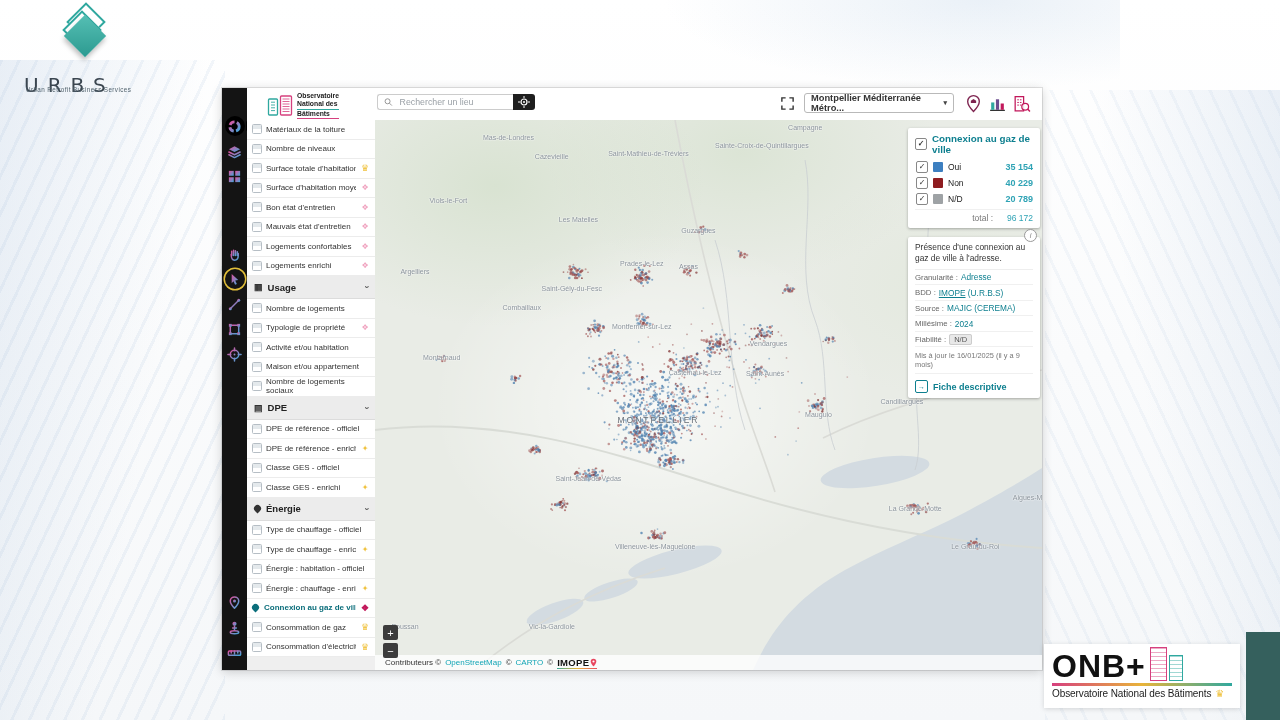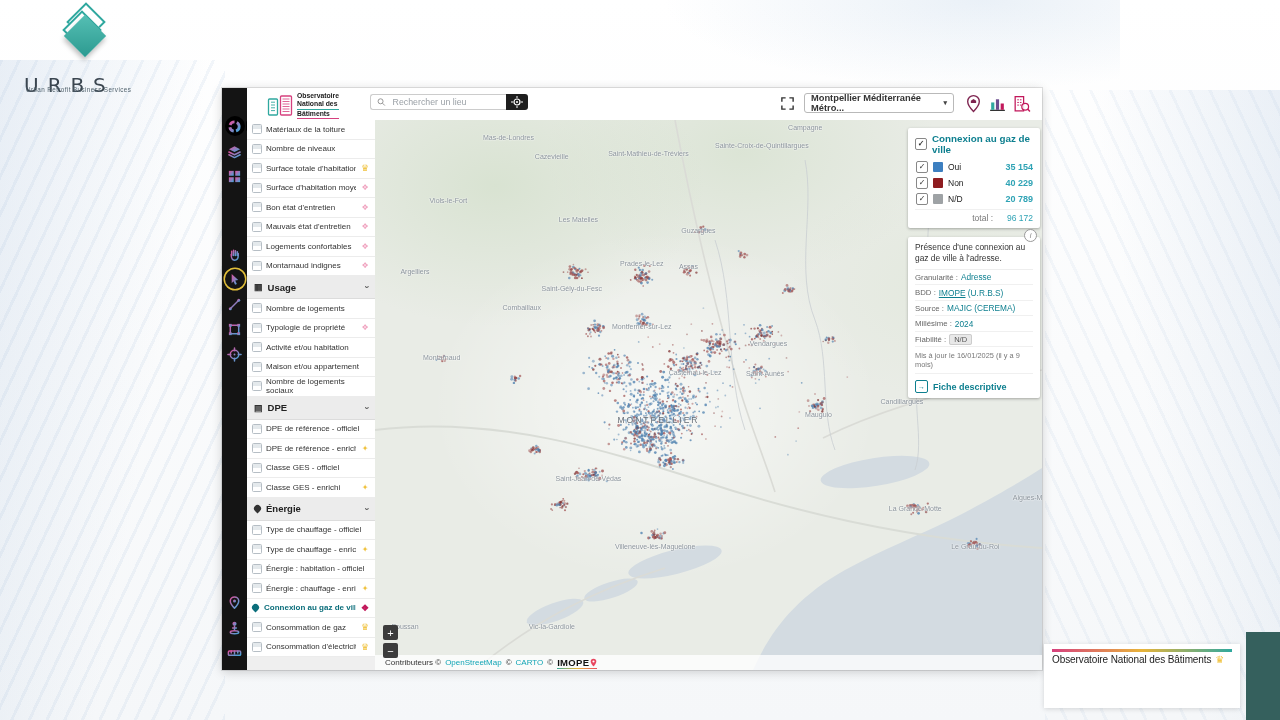--- a/index.html
+++ b/index.html
@@ -39,21 +39,21 @@
   .ric.active{background:#000;}
   .ric.active::after{content:"";position:absolute;left:21px;top:5px;border-left:6px solid #000;border-top:5px solid transparent;border-bottom:5px solid transparent;}
   .ric.ring{box-shadow:0 0 0 1.5px #e2bf3a;}
 
   
   .topbar{position:absolute;left:25px;right:0;top:0;height:32px;background:#fff;border-bottom:1px solid #e7e7e7;}
   .brand{position:absolute;left:20px;top:4px;display:flex;gap:4px;align-items:center;}
   .brand-text{font-size:6.8px;font-weight:700;line-height:1.25;color:#1a1a1a;}
   .brand-text .u1{border-bottom:1px solid #2fa89f;}
   .brand-text .u2{border-bottom:1px solid #d6407e;}
-  .search{position:absolute;left:123px;top:6px;width:158px;height:16px;display:flex;}
+  .search{position:absolute;left:130px;top:6px;width:158px;height:16px;display:flex;}
   .search-box{flex:1;border:1px solid #ccc;border-right:none;border-radius:3px 0 0 3px;display:flex;align-items:center;gap:5px;padding:0 6px;background:#fff;}
   .search-box input{border:none;outline:none;font-size:8.8px;color:#333;width:100%;font-family:"Liberation Sans",sans-serif;background:transparent;}
   .search-box input::placeholder{color:#9aa0a6;}
   .locate{width:22px;background:#1e1e1e;border-radius:0 3px 3px 0;display:flex;align-items:center;justify-content:center;cursor:pointer;}
   .fsbtn{position:absolute;right:246px;top:8px;width:16px;height:16px;cursor:pointer;}
   .terr{position:absolute;right:88px;top:5px;width:150px;height:20px;border:1px solid #b9b9b9;border-radius:3px;display:flex;align-items:center;font-size:9.3px;font-weight:700;color:#333;padding:0 6px;gap:4px;background:#fff;box-sizing:border-box;cursor:pointer;}
   .terr .caret{margin-left:auto;font-size:7px;color:#444;}
   .tico{position:absolute;top:6px;width:20px;height:20px;cursor:pointer;}
 
   
@@ -402,21 +402,21 @@
           <span class="lbl">Mauvais état d'entretien</span>
           <span class="ri pink">❖</span>
         </div>
         <div class="item">
           <span class="mini"></span>
           <span class="lbl">Logements confortables</span>
           <span class="ri pink">❖</span>
         </div>
         <div class="item">
           <span class="mini"></span>
-          <span class="lbl">Montarnaud indignes</span>
+          <span class="lbl">Logements enrichi</span>
           <span class="ri pink">❖</span>
         </div>
         <div class="sec">
           <span class="hic">▦</span>
           <span>Usage</span>
           <span class="chev">›</span>
         </div>
         <div class="item">
           <span class="mini"></span>
           <span class="lbl">Nombre de logements</span>
@@ -2236,19 +2236,26 @@
         <div class="updated">Mis à jour le 16/01/2025 (il y a 9 mois)</div>
         <div class="fiche">
           <span class="fic">→</span>
           <span>Fiche descriptive</span>
         </div>
       </div>
     </div>
   </div>
 
   <div class="onb">
+    <div class="onb-row">
+      <span class="onb-title">ONB+</span>
+      <span class="bld">
+          <span class="b1"></span>
+          <span class="b2"></span>
+        </span>
+    </div>
     <div class="onb-bar"></div>
     <div class="onb-sub">
       <span>Observatoire National des Bâtiments</span>
       <span class="crown2">♛</span>
     </div>
   </div>
 </div>
 
 </body></html>

